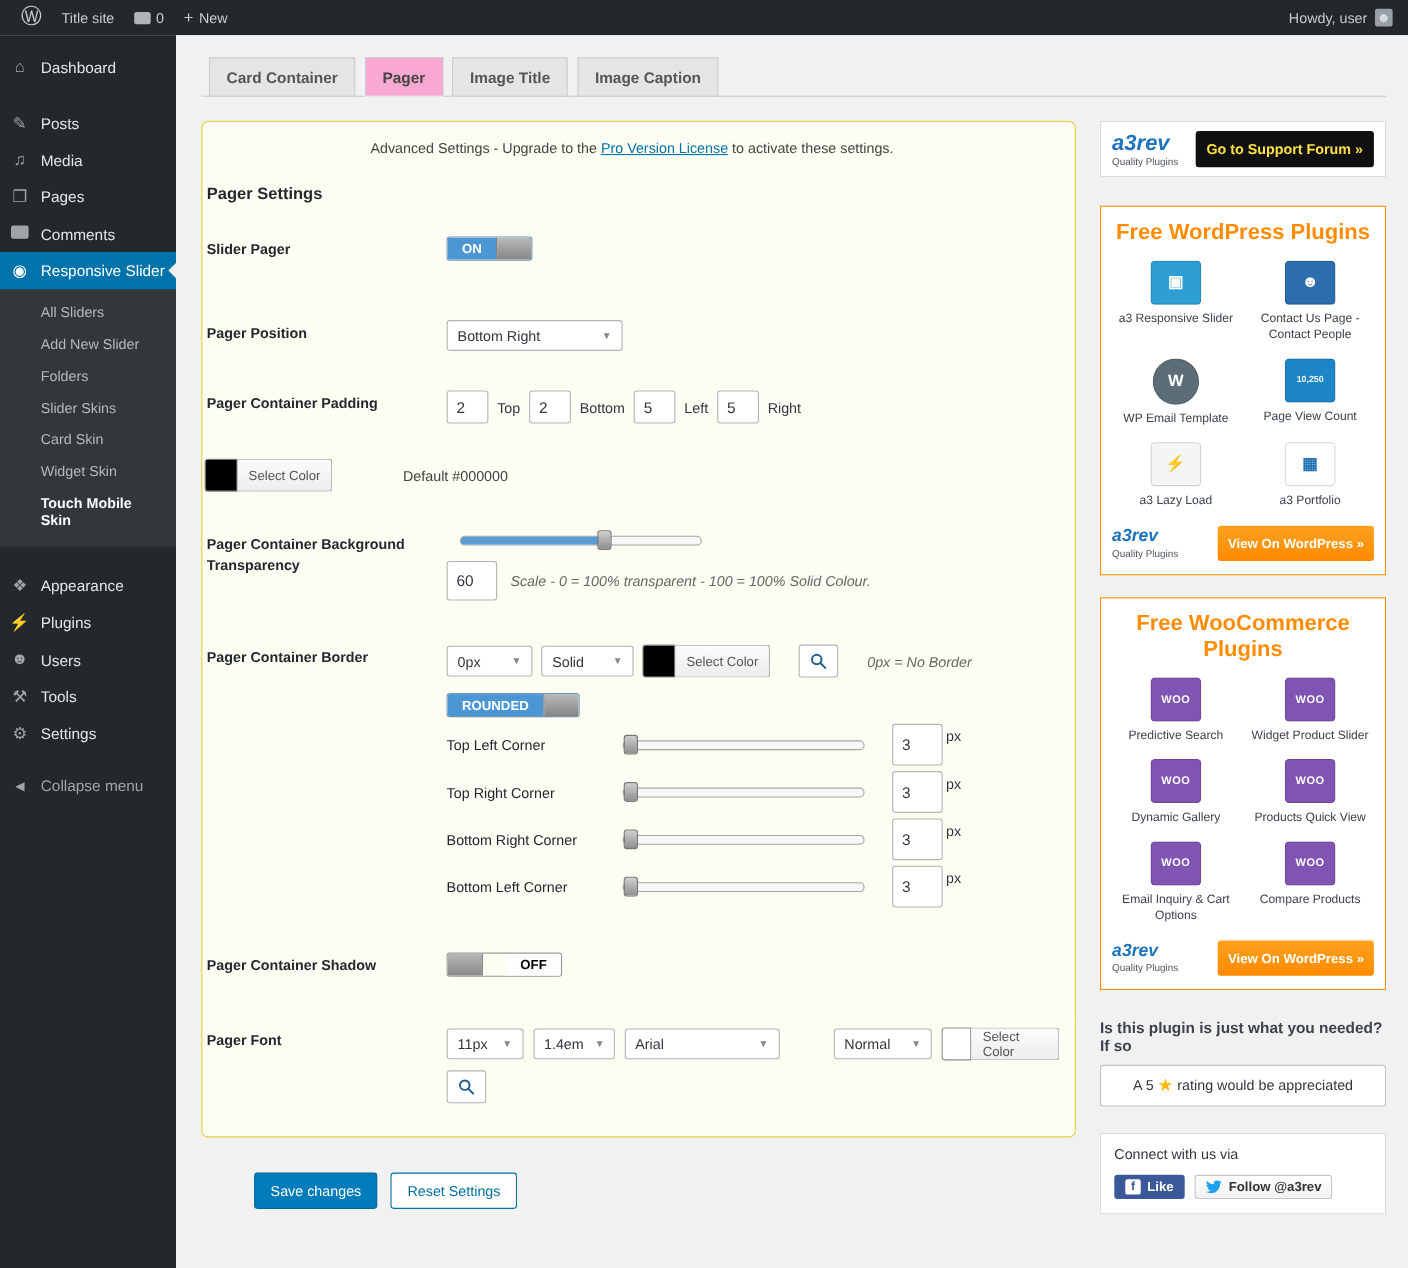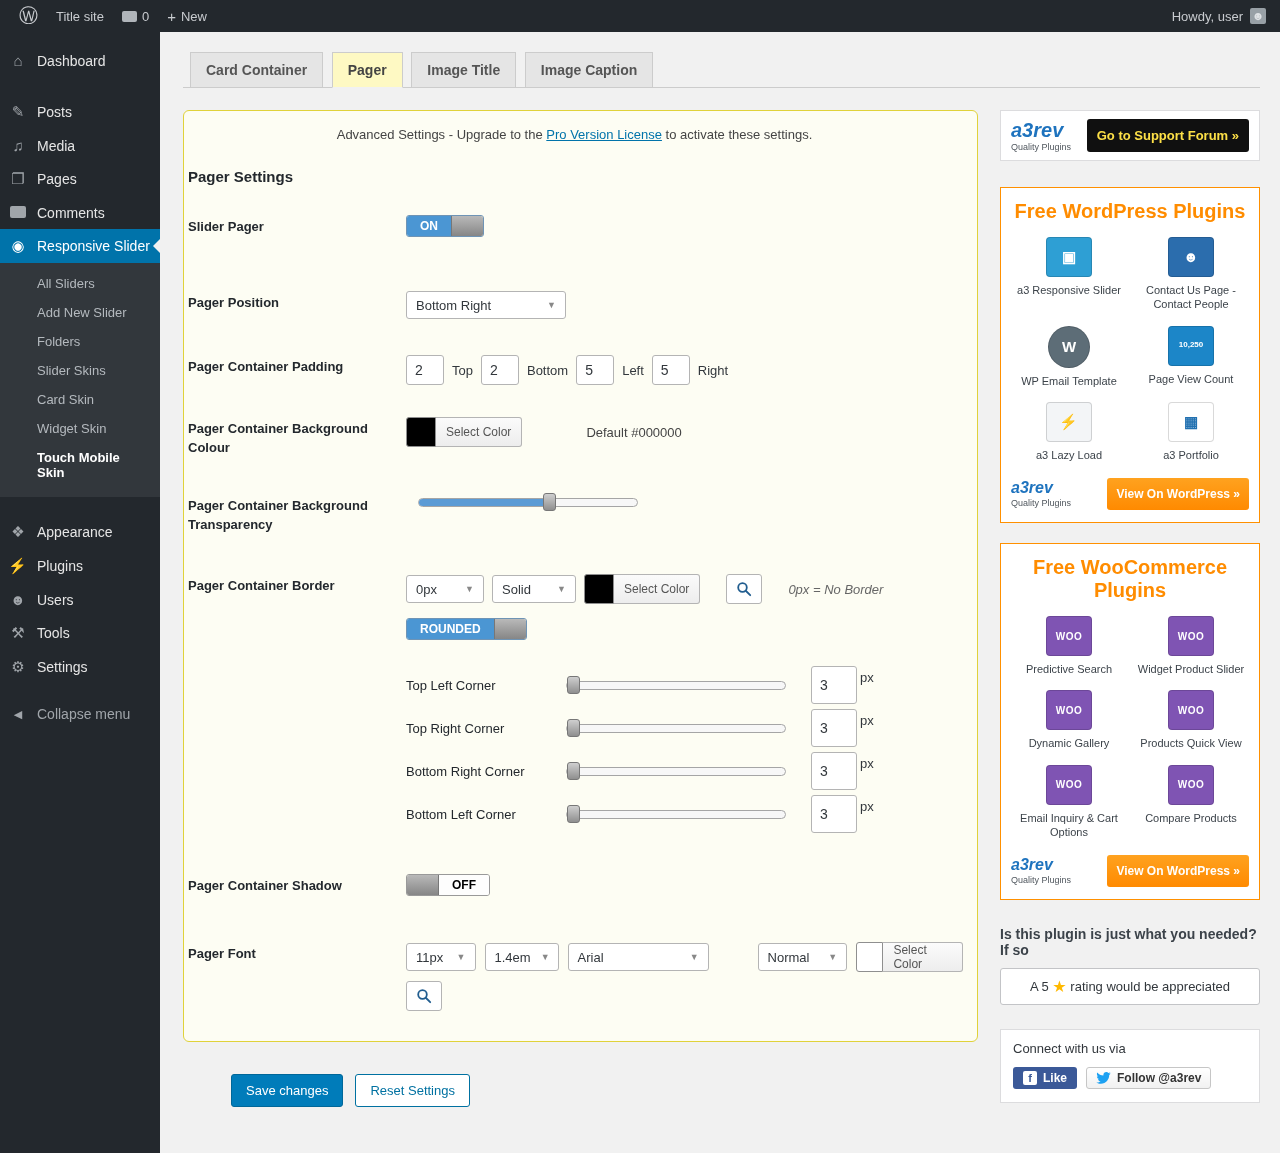--- a/index.html
+++ b/index.html
@@ -37,39 +37,39 @@
   .s-bubble::after { content:''; position: absolute; left: 3px; bottom: -4px; border: 4px solid transparent; border-top-color: #a0a5aa; }
   .submenu { background: #32373c; padding: 6px 0 10px; }
   .submenu-item { padding: 7px 12px 7px 37px; font-size: 13px; color: #b4b9be; cursor: pointer; }
   .submenu-item.current { color: #fff; font-weight: bold; }
   .menu-gap { margin-top: 18px; }
   .collapse { margin-top: 14px; color: #a0a5aa; }
   .collapse .mi-icon { font-size: 11px; }
   
   .tabs { border-bottom: 1px solid #ccc; padding-left: 7px; }
   .nav-tab { display: inline-block; margin-right: 5px; margin-bottom: -1px; padding: 9px 15px; border: 1px solid #ccc; background: #e5e5e5; color: #555; font-size: 14px; font-weight: bold; cursor: pointer; }
-  .nav-tab.active { background: #fef9c3; border-bottom-color: #f1f1f1; color: #444; }
+  .nav-tab.active { background: #f9a8d4; border-bottom-color: #f1f1f1; color: #444; }
   
   .columns { display: flex; gap: 22px; margin-top: 22px; align-items: flex-start; }
   .left-col { width: 795px; flex-shrink: 0; }
   .right-col { width: 260px; flex-shrink: 0; }
   
   .panel { border: 1px solid #e0d23a; border-radius: 6px; background: #fdfdf3; padding: 16px 14px 30px 2px; }
   .upgrade-note { text-align: center; color: #444; margin-bottom: 26px; }
   .upgrade-note a { color: #0073aa; text-decoration: underline; cursor: pointer; }
   .panel-heading { font-size: 15px; font-weight: bold; color: #23282d; margin-bottom: 30px; padding-left: 2px; }
   .form-row { display: flex; align-items: flex-start; }
   .form-label { width: 220px; flex-shrink: 0; font-weight: bold; color: #23282d; font-size: 13px; line-height: 1.45; padding-left: 2px; padding-top: 3px; }
   .form-control { flex: 1; display: flex; align-items: center; flex-wrap: wrap; gap: 8px; }
   .hint { font-style: italic; color: #666; }
   
   .toggle { display: inline-flex; height: 22px; border-radius: 3px; overflow: hidden; border: 1px solid #6f94b5; cursor: pointer; }
   .toggle .t-on { background: #4b96d3; color: #fff; font-weight: bold; font-size: 12px; display: flex; align-items: center; padding: 0 13px; }
   .toggle .t-knob { width: 32px; background: linear-gradient(#b9b9b9, #868686); border-left: 1px solid #777; }
-  .toggle.off-toggle { border-color: #999; }
+  .toggle.off-toggle { border-color: #999; gap: 21px; }
   .toggle .t-knob-l { width: 32px; background: linear-gradient(#b9b9b9, #868686); border-right: 1px solid #777; }
   .toggle .t-off { background: #fdfdfd; color: #000; font-weight: bold; font-size: 12px; display: flex; align-items: center; padding: 0 13px; }
   
   .sel { height: 28px; background: #fff; border: 1px solid #b4b4b4; border-radius: 3px; display: inline-flex; align-items: center; justify-content: space-between; padding: 0 9px; font-size: 13px; color: #32373c; gap: 10px; cursor: pointer; }
   .sel .arr { color: #888; font-size: 9px; }
   
   .num-input { border: 1px solid #b4b4b4; border-radius: 3px; background: #fff; font-size: 14px; padding: 0 8px; color: #32373c; font-family: "Liberation Sans", sans-serif; }
   .pad-input { width: 38px; height: 30px; }
   .big-input { width: 46px; height: 38px; }
   .mid-input { width: 46px; height: 36px; }
@@ -250,37 +250,40 @@
               <input class="num-input pad-input" value="2" style="">
               <span>Bottom</span>
               <input class="num-input pad-input" value="5" style="">
               <span>Left</span>
               <input class="num-input pad-input" value="5" style="">
               <span>Right</span>
             </div>
           </div>
 
           <div class="form-row" style="margin-bottom:36px;">
-            <div class="form-label">Pager Container Background Colour</div>
             <div class="form-control">
               <span class="colorpick">
                 <span class="swatch" style="background-color: rgb(0, 0, 0);"></span>
                 <span class="swatch-btn">Select Color</span>
               </span>
               <span style="margin-left:56px;color:#444;">Default #000000</span>
             </div>
           </div>
 
           <div class="form-row" style="margin-bottom:40px;">
             <div class="form-label">Pager Container Background Transparency</div>
             <div class="form-control" style="display:block;">
               <div class="hslider" style="margin:4px 0 14px 12px;">
                 <span class="fill" style="width:60%;"></span>
                 <span class="handle" style="left:60%;"></span>
               </div>
+              <div style="display:flex;align-items:center;gap:12px;">
+                <input class="num-input mid-input" value="60" style="">
+                <span class="hint">Scale - 0 = 100% transparent - 100 = 100% Solid Colour.</span>
+              </div>
             </div>
           </div>
 
           <div class="form-row" style="margin-bottom:14px;">
             <div class="form-label">Pager Container Border</div>
             <div class="form-control">
               <span class="sel" style="width:78px;">
                 <span>0px</span>
                 <span class="arr">▼</span>
               </span>
@@ -298,21 +301,21 @@
                     <line x1="10" y1="10" x2="14.2" y2="14.2" stroke="#215d8f" stroke-width="1.8" stroke-linecap="round"></line>
                   </svg>
               </span>
               <span class="hint" style="margin-left:18px;">0px = No Border</span>
             </div>
           </div>
 
           <div class="form-row" style="margin-bottom:36px;">
             <div class="form-label"></div>
             <div class="form-control" style="display:block;">
-              <span class="toggle" style="margin-bottom:26px;">
+              <span class="toggle" style="margin-bottom:6px;">
                 <span class="t-on">ROUNDED</span>
                 <span class="t-knob"></span>
               </span>
 
               <div class="corner-row">
                 <span class="corner-label">Top Left Corner</span>
                 <span class="hslider">
                     <span class="fill" style="width:3%;"></span>
                     <span class="handle" style="left:3%;"></span>
                   </span>

